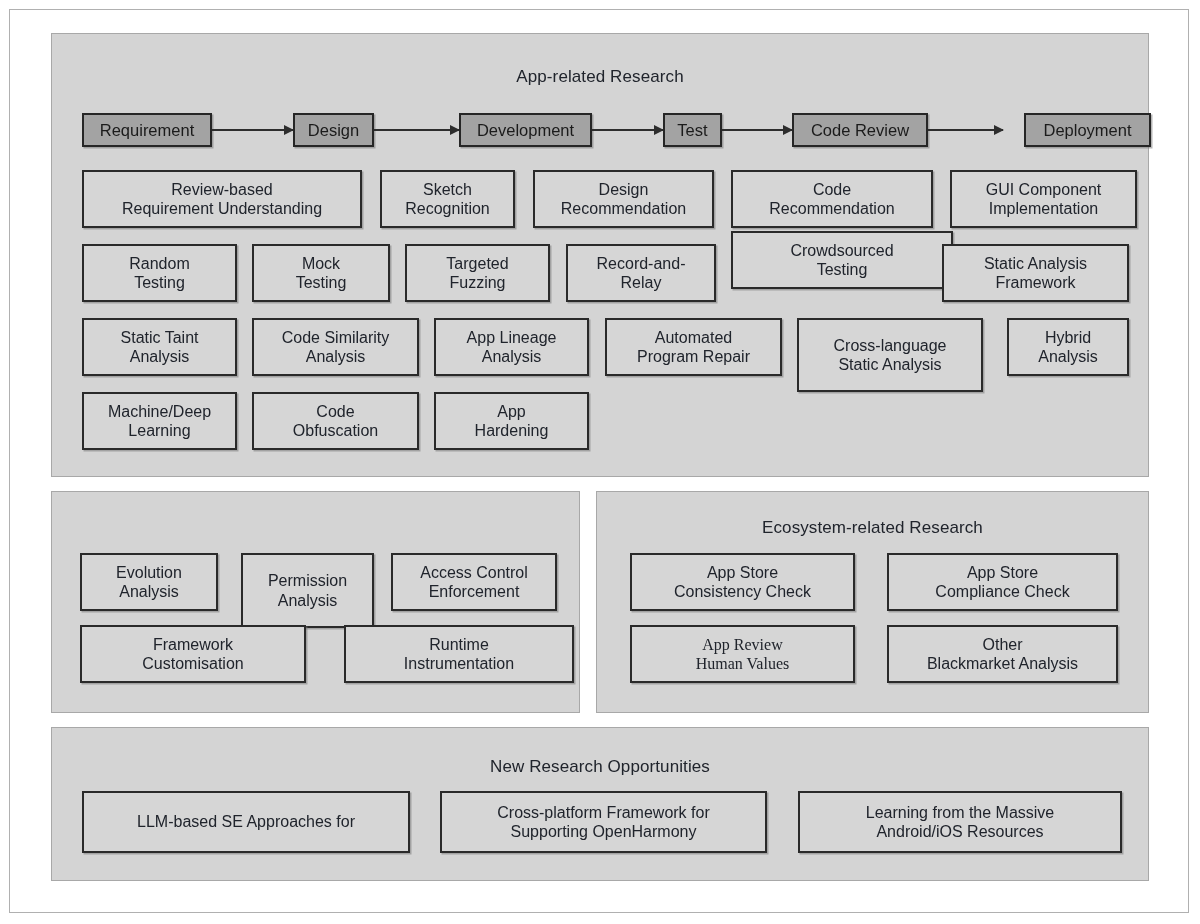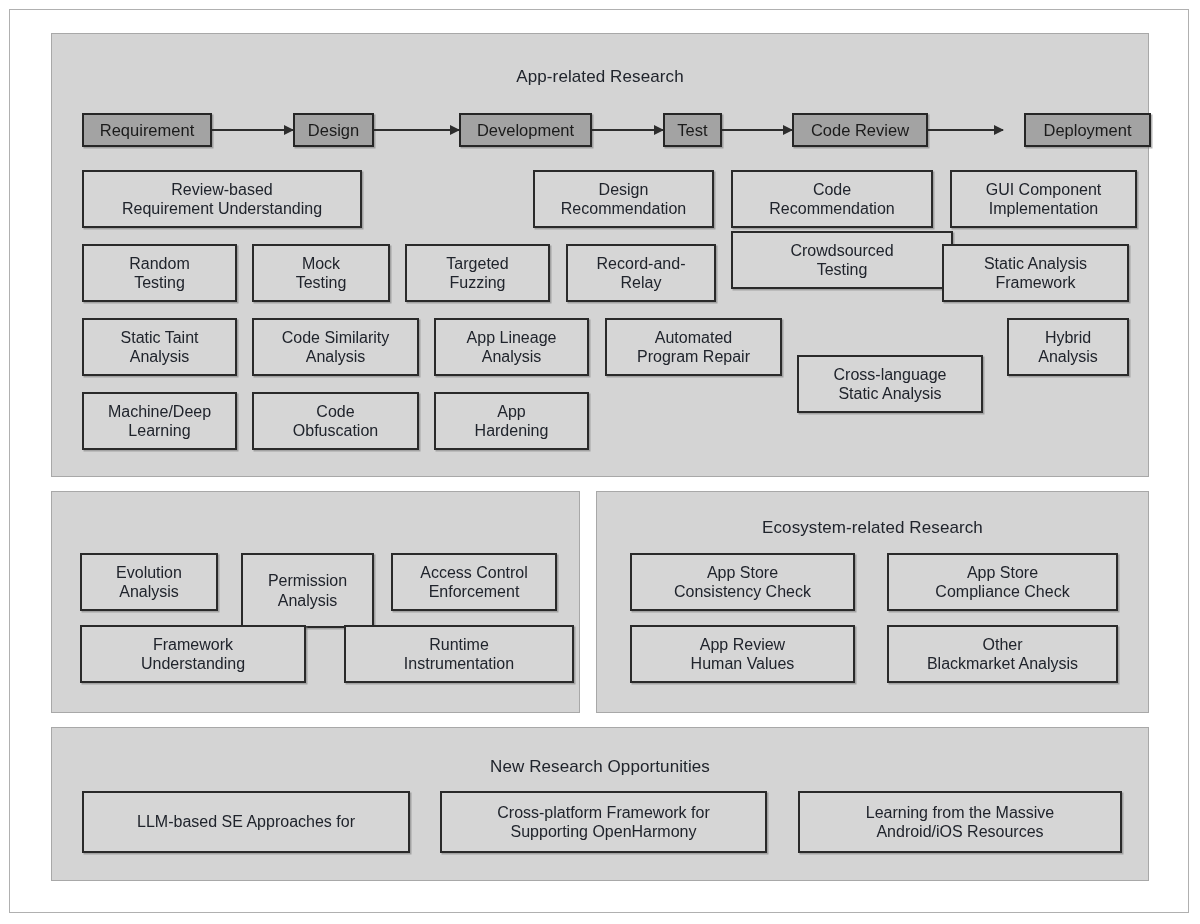--- a/index.html
+++ b/index.html
@@ -134,20 +134,26 @@
     <div class="stage" style="left:951px; top:79px; width:127px; height:34px;margin-left:21px;">
       <span>Deployment</span>
     </div>
 
     <div class="box" style="left:30px; top:136px; width:280px; height:58px;">
       <div>
           <span>Review-based</span>
           <span>Requirement Understanding</span>
         </div>
     </div>
+    <div class="box" style="left:328px; top:136px; width:135px; height:58px;">
+      <div>
+          <span>Sketch</span>
+          <span>Recognition</span>
+        </div>
+    </div>
     <div class="box" style="left:481px; top:136px; width:181px; height:58px;">
       <div>
           <span>Design</span>
           <span>Recommendation</span>
         </div>
     </div>
     <div class="box" style="left:679px; top:136px; width:202px; height:58px;">
       <div>
           <span>Code</span>
           <span>Recommendation</span>
@@ -214,21 +220,21 @@
           <span>App Lineage</span>
           <span>Analysis</span>
         </div>
     </div>
     <div class="box" style="left:553px; top:284px; width:177px; height:58px;">
       <div>
           <span>Automated</span>
           <span>Program Repair</span>
         </div>
     </div>
-    <div class="box" style="left:745px; top:284px; width:186px; height:58px;margin-top:37px;">
+    <div class="box" style="left:745px; top:284px; width:186px; height:74px;">
       <div>
           <span>Cross-language</span>
           <span>Static Analysis</span>
         </div>
     </div>
     <div class="box" style="left:955px; top:284px; width:122px; height:58px;">
       <div>
           <span>Hybrid</span>
           <span>Analysis</span>
         </div>
@@ -272,21 +278,21 @@
     <div class="box" style="left:339px; top:61px; width:166px; height:58px;">
       <div>
           <span>Access Control</span>
           <span>Enforcement</span>
         </div>
     </div>
 
     <div class="box" style="left:28px; top:133px; width:226px; height:58px;">
       <div>
           <span>Framework</span>
-          <span>Understanding</span>
+          <span>Customisation</span>
         </div>
     </div>
     <div class="box" style="left:275px; top:133px; width:230px; height:58px;margin-left:17px;">
       <div>
           <span>Runtime</span>
           <span>Instrumentation</span>
         </div>
     </div>
   </div>
 
@@ -300,21 +306,21 @@
           <span>Consistency Check</span>
         </div>
     </div>
     <div class="box" style="left:290px; top:61px; width:231px; height:58px;">
       <div>
           <span>App Store</span>
           <span>Compliance Check</span>
         </div>
     </div>
 
-    <div class="box" style="left:33px; top:133px; width:225px; height:58px;">
+    <div class="box" style="left:33px; top:133px; width:225px; height:58px;font-family:Liberation Serif, serif;">
       <div>
           <span>App Review</span>
           <span>Human Values</span>
         </div>
     </div>
     <div class="box" style="left:290px; top:133px; width:231px; height:58px;">
       <div>
           <span>Other</span>
           <span>Blackmarket Analysis</span>
         </div>

